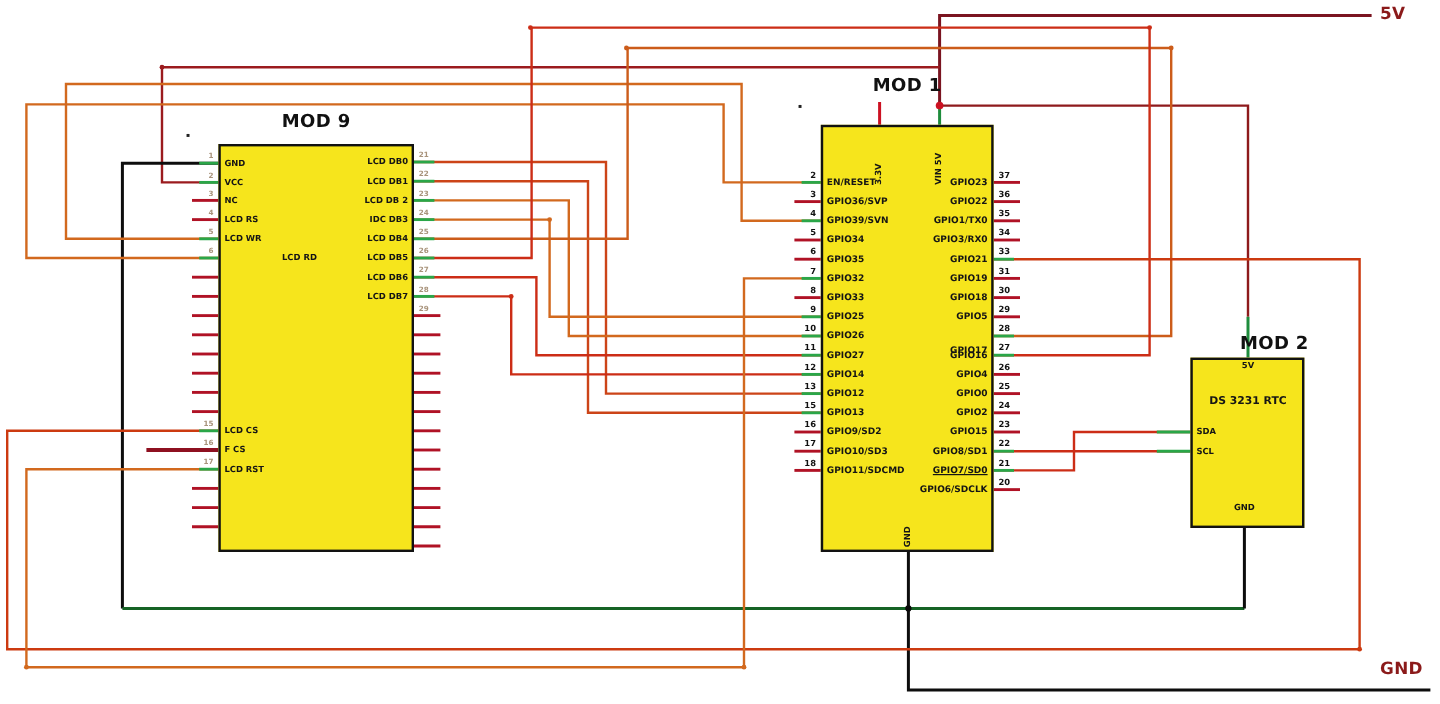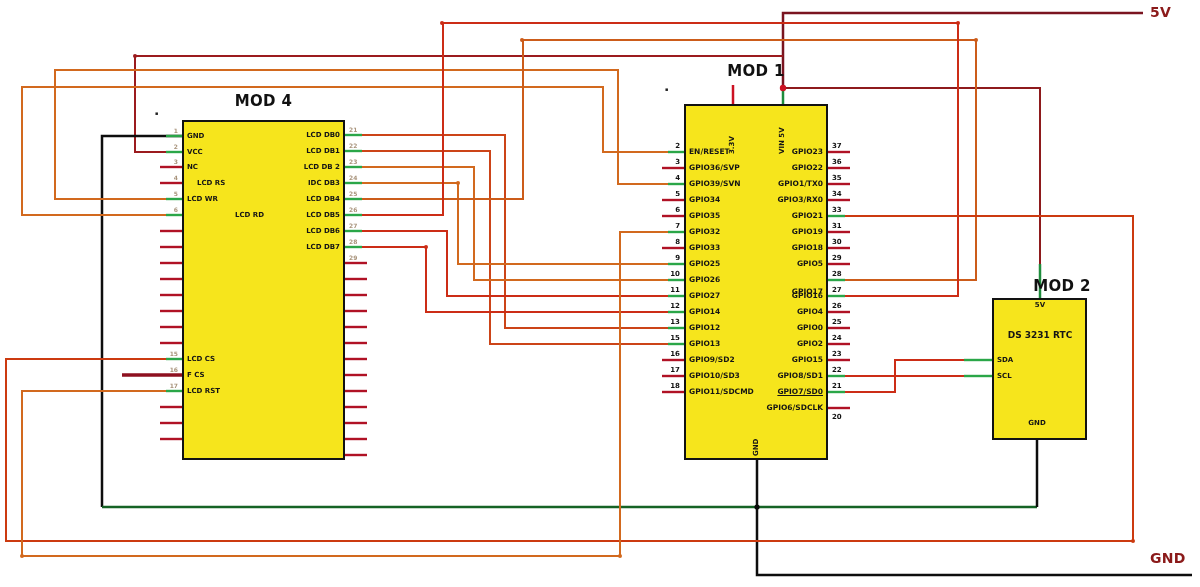--- a/index.html
+++ b/index.html
@@ -133,28 +133,28 @@
       <circle cx="958" cy="23" r="2" fill="#cc2d16"></circle>
       <circle cx="976" cy="40" r="2" fill="#cc5c1a"></circle>
       <circle cx="426" cy="247" r="2" fill="#cc2d16"></circle>
       <circle cx="458" cy="183" r="2" fill="#d2691e"></circle>
       <circle cx="1133" cy="541" r="2" fill="#cc3a10"></circle>
       <circle cx="620" cy="556" r="2" fill="#d2691e"></circle>
       <circle cx="22" cy="556" r="2" fill="#d2691e"></circle>
     </svg>
   <div id="module-layer">
       <div class="module" style="left: 182px; top: 120px; width: 163px; height: 340px;"></div>
-      <div class="mtitle" style="left: 182px; top: 92px; width: 163px;">MOD 4</div>
+      <div class="mtitle" style="left: 182px; top: 92px; width: 163px;">MOD 9</div>
       <div class="pin-label " style="left: 187px; top: 131px;">GND</div>
       <div class="pin-num num-tan" style="left: 158px; top: 126px; width: 20px; text-align: right;">1</div>
       <div class="pin-label " style="left: 187px; top: 147px;">VCC</div>
       <div class="pin-num num-tan" style="left: 158px; top: 142px; width: 20px; text-align: right;">2</div>
       <div class="pin-label " style="left: 187px; top: 162px;">NC</div>
       <div class="pin-num num-tan" style="left: 158px; top: 157px; width: 20px; text-align: right;">3</div>
-      <div class="pin-label " style="left: 187px; top: 178px; margin-left: 10px;">LCD RS</div>
+      <div class="pin-label " style="left: 187px; top: 178px;">LCD RS</div>
       <div class="pin-num num-tan" style="left: 158px; top: 173px; width: 20px; text-align: right;">4</div>
       <div class="pin-label " style="left: 187px; top: 194px;">LCD WR</div>
       <div class="pin-num num-tan" style="left: 158px; top: 189px; width: 20px; text-align: right;">5</div>
       <div class="pin-label " style="left: 187px; top: 210px; padding-left: 48px;">LCD RD</div>
       <div class="pin-num num-tan" style="left: 158px; top: 205px; width: 20px; text-align: right;">6</div>
       <div class="pin-label " style="left: 187px; top: 354px;">LCD CS</div>
       <div class="pin-num num-tan" style="left: 158px; top: 349px; width: 20px; text-align: right;">15</div>
       <div class="pin-label " style="left: 187px; top: 370px;">F CS</div>
       <div class="pin-num num-tan" style="left: 158px; top: 365px; width: 20px; text-align: right;">16</div>
       <div class="pin-label " style="left: 187px; top: 386px;">LCD RST</div>
@@ -236,21 +236,21 @@
       <div class="pin-num num-black" style="left: 832px; top: 318px; width: 20px;">25</div>
       <div class="pin-label right m1" style="left: 713px; top: 339px; width: 110px;">GPIO2</div>
       <div class="pin-num num-black" style="left: 832px; top: 334px; width: 20px;">24</div>
       <div class="pin-label right m1" style="left: 713px; top: 355px; width: 110px;">GPIO15</div>
       <div class="pin-num num-black" style="left: 832px; top: 350px; width: 20px;">23</div>
       <div class="pin-label right m1" style="left: 713px; top: 371px; width: 110px;">GPIO8/SD1</div>
       <div class="pin-num num-black" style="left: 832px; top: 366px; width: 20px;">22</div>
       <div class="pin-label right m1" style="left: 713px; top: 387px; width: 110px; text-decoration: underline;">GPIO7/SD0</div>
       <div class="pin-num num-black" style="left: 832px; top: 382px; width: 20px;">21</div>
       <div class="pin-label right m1" style="left: 713px; top: 403px; width: 110px;">GPIO6/SDCLK</div>
-      <div class="pin-num num-black" style="left: 832px; top: 413px; width: 20px;">20</div>
+      <div class="pin-num num-black" style="left: 832px; top: 398px; width: 20px;">20</div>
       <div class="vtext" style="left: 728px; top: 110px; height: 44px;">3.3V</div>
       <div class="vtext" style="left: 778px; top: 110px; height: 44px;">VIN 5V</div>
       <div class="vtext" style="left: 752px; top: 428px; height: 28px;">GND</div>
       <div class="module" style="left: 992px; top: 298px; width: 95px; height: 142px;"></div>
       <div class="mtitle" style="left: 1007px; top: 277px; width: 110px;">MOD 2</div>
       <div class="pin-label " style="left: 997px; top: 355px;">SDA</div>
       <div class="pin-label " style="left: 997px; top: 371px;">SCL</div>
       <div class="inner-label" style="left: 1040px; top: 301px; font-size: 7px;">5V</div>
       <div class="inner-label" style="left: 1040px; top: 330px; font-size: 9px;">DS 3231 RTC</div>
       <div class="inner-label" style="left: 1037px; top: 419px; font-size: 7px;">GND</div>

